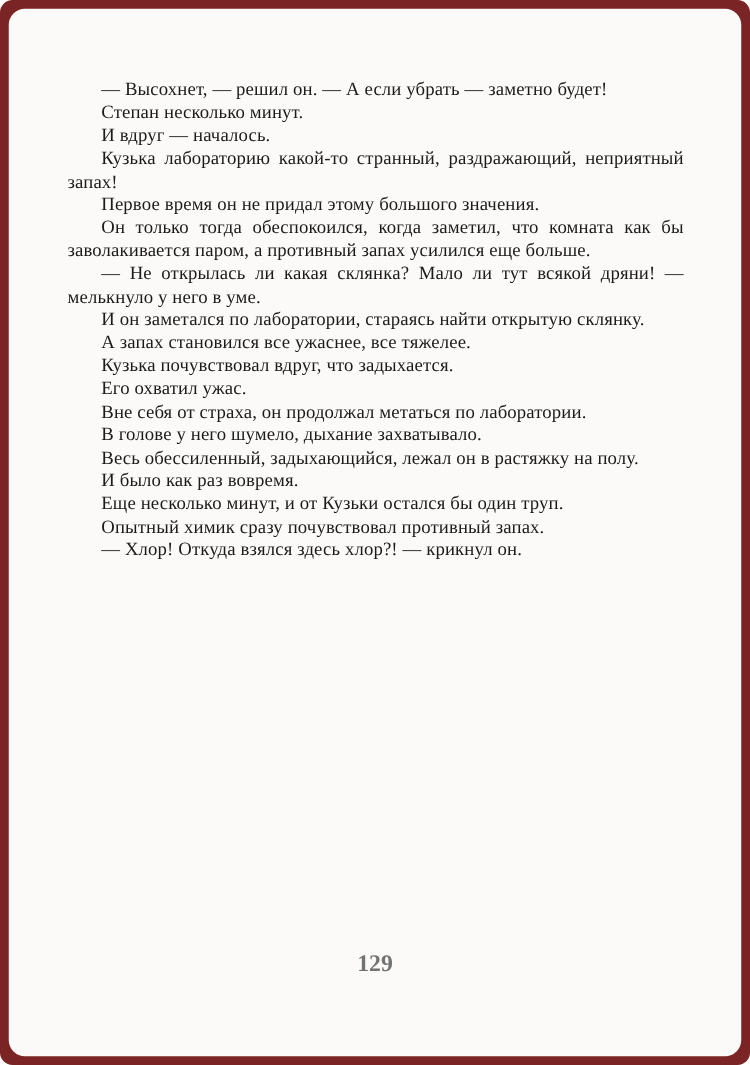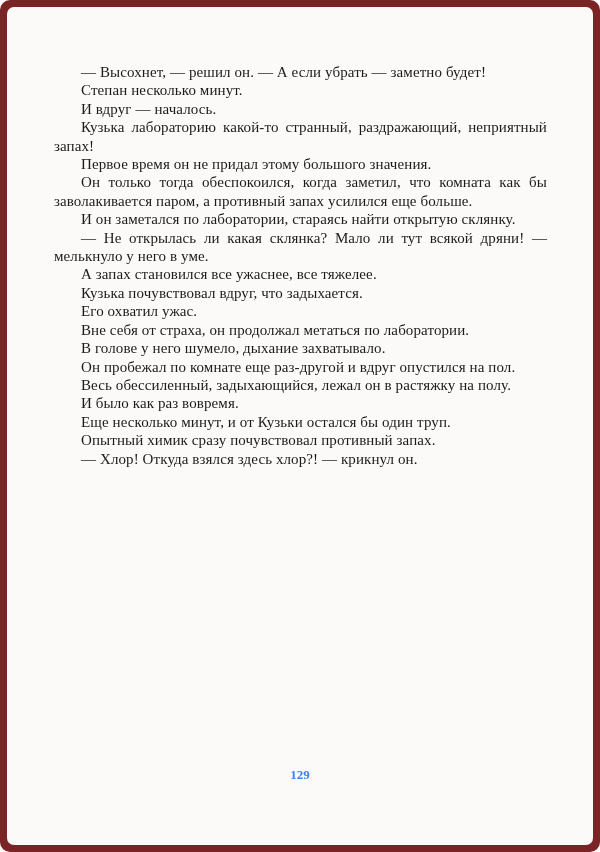--- a/index.html
+++ b/index.html
@@ -14,21 +14,21 @@
     width: 600px;
     height: 852px;
     background: #7b2425;
     padding: 7px;
     border-radius: 10px;
   }
   .book-page {
     width: 100%;
     height: 100%;
     background: #fbfaf8;
-    border-radius: 7px;
+    border-radius: 13px;
     padding: 56px 46px 0 47px;
     overflow: hidden;
     position: relative;
   }
   .text-block {
     width: 100%;
   }
   .para {
     margin: 0;
     text-indent: 27px;
@@ -37,45 +37,44 @@
     line-height: 18.4px;
     color: #1b1b1b;
     letter-spacing: 0.1px;
   }
   .page-number {
     position: absolute;
     bottom: 62px;
     left: 0;
     right: 0;
     text-align: center;
-    font-size: 13px;
+    font-size: 19px;
     font-weight: bold;
-    color: #3b82f6;
+    color: #737373;
   }
 </style>
 </head>
 <body>
 
 <div class="book-frame">
   <div class="book-page">
     <div class="text-block" id="paragraphs">
         <p class="para">— Высохнет, — решил он. — А если убрать — заметно будет!</p>
         <p class="para">Степан несколько минут.</p>
         <p class="para">И вдруг — началось.</p>
         <p class="para">Кузька лабораторию какой-то странный, раздражающий, неприятный запах!</p>
         <p class="para">Первое время он не придал этому большого значения.</p>
         <p class="para">Он только тогда обеспокоился, когда заметил, что комната как бы заволакивается паром, а противный запах усилился еще больше.</p>
+        <p class="para">— Не открылась ли какая склянка? Мало ли тут всякой дряни! — мелькнуло у него в уме.</p>
         <p class="para">И он заметался по лаборатории, стараясь найти открытую склянку.</p>
-        <p class="para">— Не открылась ли какая склянка? Мало ли тут всякой дряни! — мелькнуло у него в уме.</p>
         <p class="para">А запах становился все ужаснее, все тяжелее.</p>
         <p class="para">Кузька почувствовал вдруг, что задыхается.</p>
         <p class="para">Его охватил ужас.</p>
         <p class="para">Вне себя от страха, он продолжал метаться по лаборатории.</p>
         <p class="para">В голове у него шумело, дыхание захватывало.</p>
-        <p class="para">Он пробежал по комнате еще раз-другой и вдруг опустился на пол.</p>
         <p class="para">Весь обессиленный, задыхающийся, лежал он в растяжку на полу.</p>
         <p class="para">И было как раз вовремя.</p>
         <p class="para">Еще несколько минут, и от Кузьки остался бы один труп.</p>
         <p class="para">Опытный химик сразу почувствовал противный запах.</p>
         <p class="para">— Хлор! Откуда взялся здесь хлор?! — крикнул он.</p>
       </div>
     <div class="page-number">129</div>
   </div>
 </div>
 

